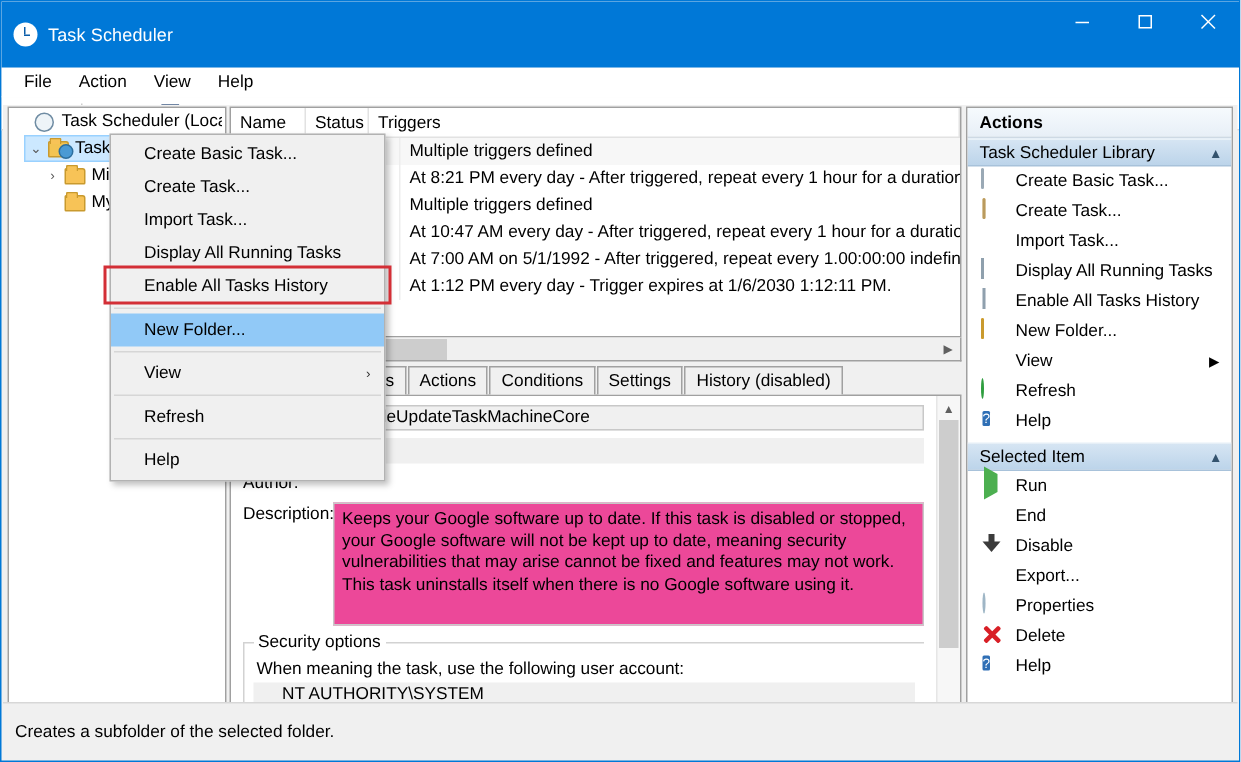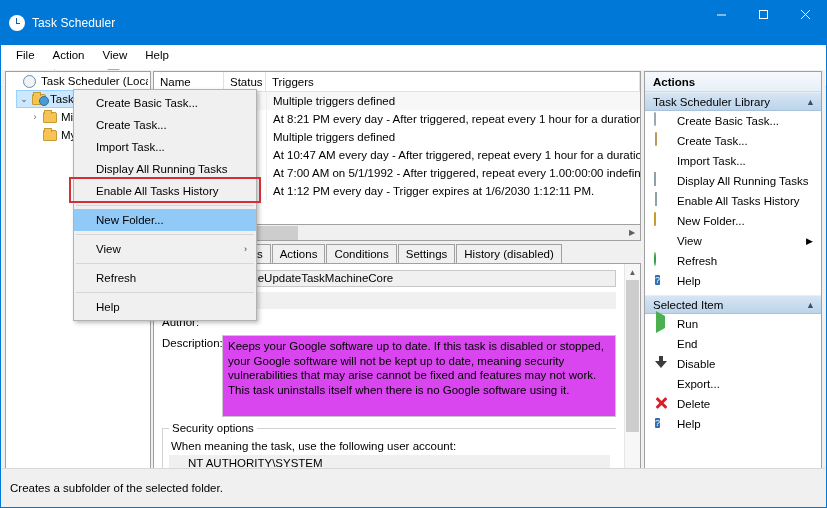--- a/index.html
+++ b/index.html
@@ -169,21 +169,21 @@
     border-bottom: 1px solid #e2e2e2;
     font-size: 11.5px;
     align-items: center;
   }
   .colhdr .c {
     height: 20px; line-height: 20px;
     padding-left: 6px;
     border-right: 1px solid #e2e2e2;
     overflow: hidden; white-space: nowrap;
   }
-  .c-name { width: 70px; }
+  .c-name { width: 50px; }
   .c-status { width: 42px; }
   .c-trig { flex: 1; }
   .rows { flex: 1; overflow: hidden; }
   .row {
     display: flex;
     height: 18px; line-height: 18px;
     font-size: 11.5px;
     white-space: nowrap;
   }
   .row.alt { background: #f7f7f7; }
@@ -262,21 +262,21 @@
   .field-plain {
     flex: 1;
     background: #ffffff;
     min-height: 16px;
     padding: 1px 4px;
     font-size: 11.5px;
   }
   .field-ro.locbox { background: #f0f0f0; border: none; }
   .desc-box {
     flex: 1;
-    background: #d946ef;
+    background: #ec4899;
     border: 1px solid #c8c8c8;
     height: 82px;
     padding: 3px 5px;
     font-size: 11.5px;
     line-height: 14.5px;
     overflow: hidden;
   }
   fieldset.secgroup {
     margin: 4px 0 0 0;
     padding: 2px 6px 4px 6px;
@@ -679,20 +679,24 @@
       </div>
       <div class="act-item">
         <span class="act-ico"><span class="i-disable"></span></span>
         <span class="act-label">Disable</span>
       </div>
       <div class="act-item">
         <span class="act-ico"></span>
         <span class="act-label">Export...</span>
       </div>
       <div class="act-item">
+        <span class="act-ico"><span class="i-props"></span></span>
+        <span class="act-label">Properties</span>
+      </div>
+      <div class="act-item">
         <span class="act-ico"><span class="i-delete"></span></span>
         <span class="act-label">Delete</span>
       </div>
       <div class="act-item">
         <span class="act-ico"><span class="i-help">?</span></span>
         <span class="act-label">Help</span>
       </div>
     </div>
 
   </div>

